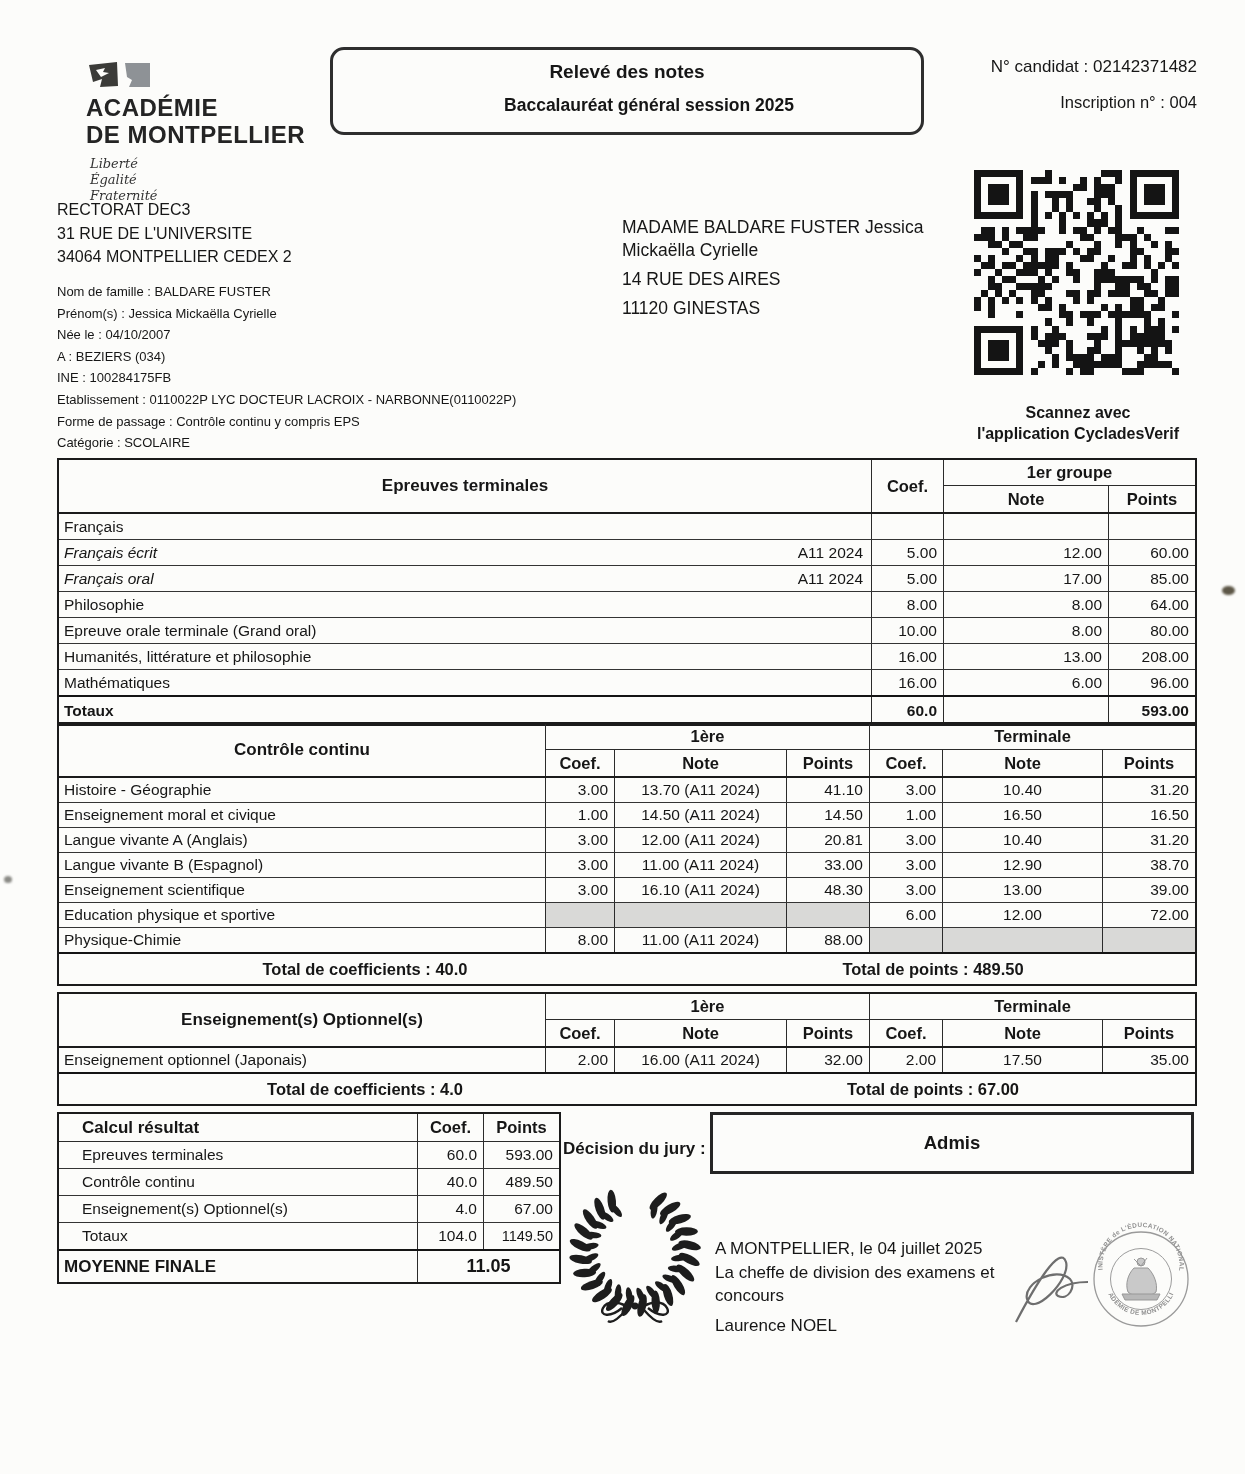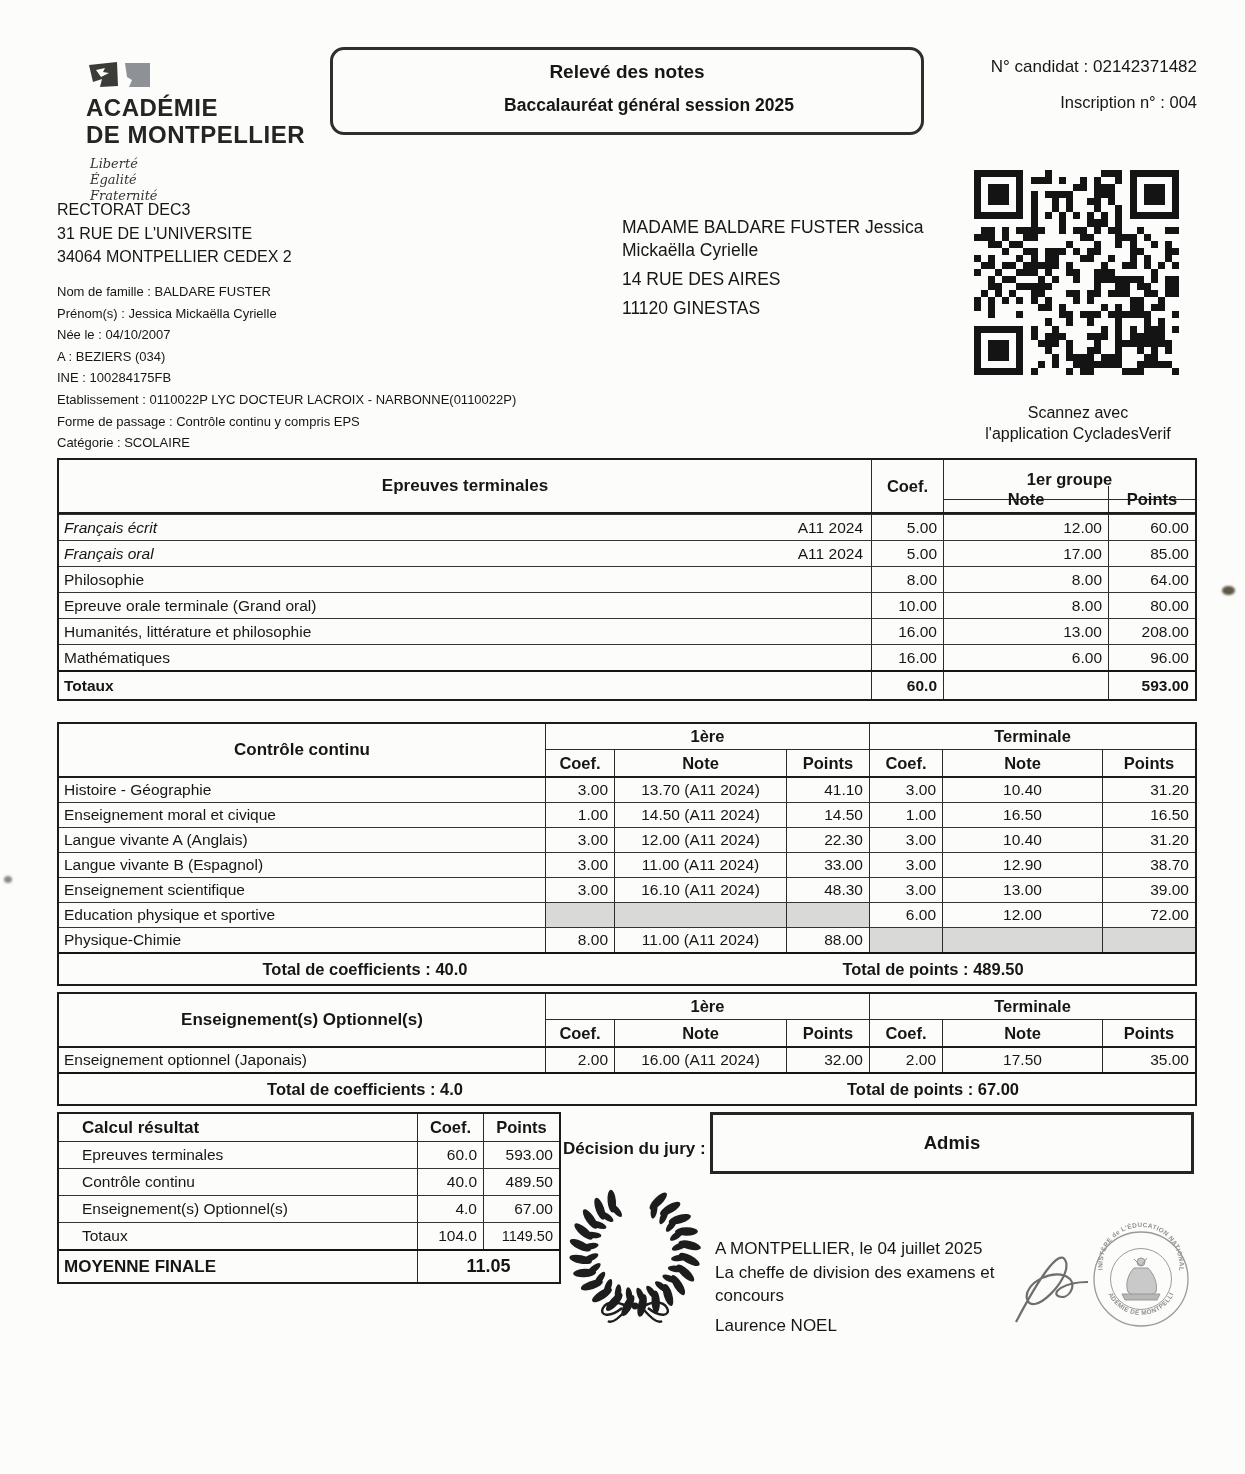--- a/index.html
+++ b/index.html
@@ -14,21 +14,21 @@
   .motto{font-family:"DejaVu Serif",serif;font-style:italic;font-size:13px;line-height:16px;color:#333;}
   .titlebox{left:330px;top:47px;width:594px;height:88px;border:3px solid #2e2e2e;border-radius:14px;box-sizing:border-box;}
   .tb1{text-align:center;font-weight:bold;font-size:19px;margin-top:11px;}
   .tb2{text-align:center;font-weight:bold;font-size:17.5px;margin-top:12px;padding-left:44px;}
   .idnum{right:48px;text-align:right;font-size:17px;}
 
   .addr{font-size:16px;line-height:23.5px;}
   .ident{font-size:13px;line-height:21.6px;}
   .recip{font-size:17.5px;line-height:23px;}
   .recip .gap{margin-top:6px;}
-  .qrcap{width:240px;text-align:center;font-size:16px;line-height:21px;}
+  .qrcap{width:240px;text-align:center;font-size:16px;line-height:21px;font-weight:bold;}
 
   
   .tbl{position:absolute;border:2.5px solid #1b1b1b;box-sizing:content-box;}
   .hdr{position:relative;border-bottom:2.5px solid #1b1b1b;background:transparent;}
   .hc{position:absolute;display:flex;align-items:center;justify-content:center;
       font-weight:bold;font-size:16.5px;box-sizing:border-box;}
   .bl{border-left:1.6px solid #2b2b2b;}
   .bb{border-bottom:1.6px solid #2b2b2b;}
   .row{display:grid;border-top:1.6px solid #343434;}
   .row.first{border-top:none;}
@@ -139,25 +139,34 @@
     </svg>
   <div class="abs qrcap" style="left:958px;top:402px">
     <div>Scannez avec</div>
     <div>l'application CycladesVerif</div>
   </div>
 
   <div id="t1" class="tbl">
     <div class="hdr">
       <div class="hc" style="left:0;top:0;width:812px;height:52px;font-size:17px">Epreuves terminales</div>
       <div class="hc bl" style="left:812px;top:0;width:72px;height:52px">Coef.</div>
-      <div class="hc bl bb" style="left:884px;top:0;width:252px;height:40px">1er groupe</div>
+      <div class="hc bl bb" style="left:884px;top:0;width:252px;height:26px">1er groupe</div>
       <div class="hc bl" style="left:884px;top:26px;width:165px;height:26px">Note</div>
       <div class="hc bl" style="left:1049px;top:26px;width:87px;height:26px">Points</div>
     </div>
 
+    <div class="row first">
+      <div class="c lab">
+          <span>Français</span>
+          <span></span>
+        </div>
+      <div class="c num bl"></div>
+      <div class="c num bl"></div>
+      <div class="c num bl"></div>
+    </div>
     <div class="row">
       <div class="c lab indent">
           <span class="it">Français écrit</span>
           <span>A11 2024</span>
         </div>
       <div class="c num bl">5.00</div>
       <div class="c num bl">12.00</div>
       <div class="c num bl">60.00</div>
     </div>
     <div class="row">
@@ -250,21 +259,21 @@
       <div class="c num bl">1.00</div>
       <div class="c ctr bl">16.50</div>
       <div class="c num bl">16.50</div>
     </div>
     <div class="row">
       <div class="c lab">
           <span>Langue vivante A (Anglais)</span>
         </div>
       <div class="c num bl">3.00</div>
       <div class="c ctr bl">12.00 (A11 2024)</div>
-      <div class="c num bl">22.30</div>
+      <div class="c num bl">20.81</div>
       <div class="c num bl">3.00</div>
       <div class="c ctr bl">10.40</div>
       <div class="c num bl">31.20</div>
     </div>
     <div class="row">
       <div class="c lab">
           <span>Langue vivante B (Espagnol)</span>
         </div>
       <div class="c num bl">3.00</div>
       <div class="c ctr bl">11.00 (A11 2024)</div>

